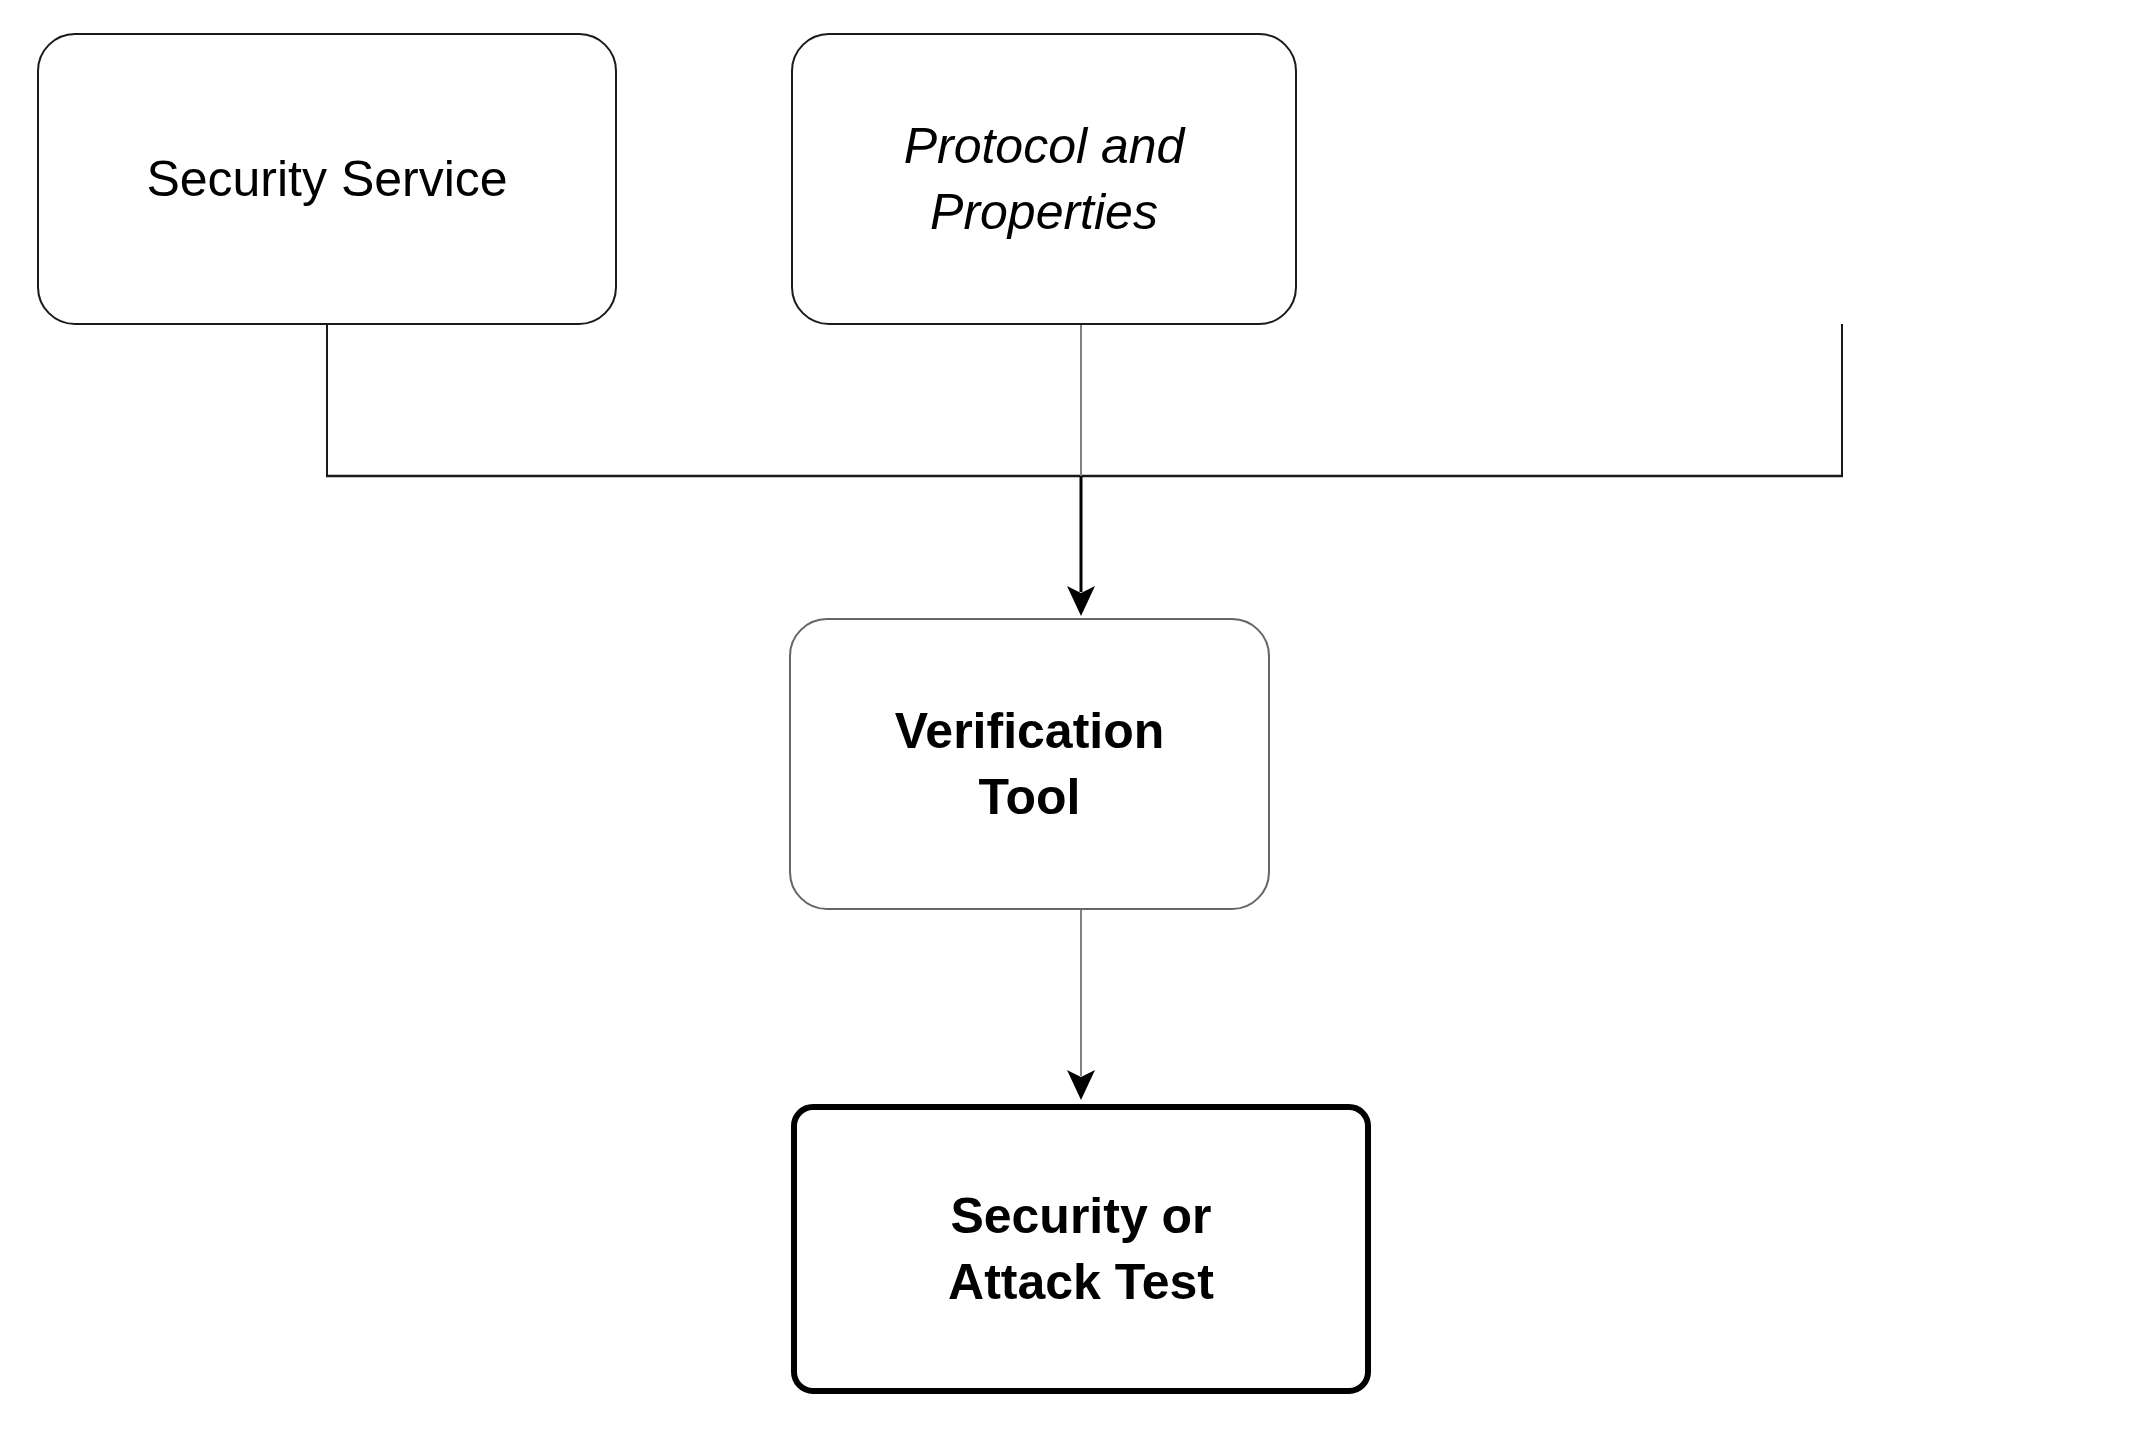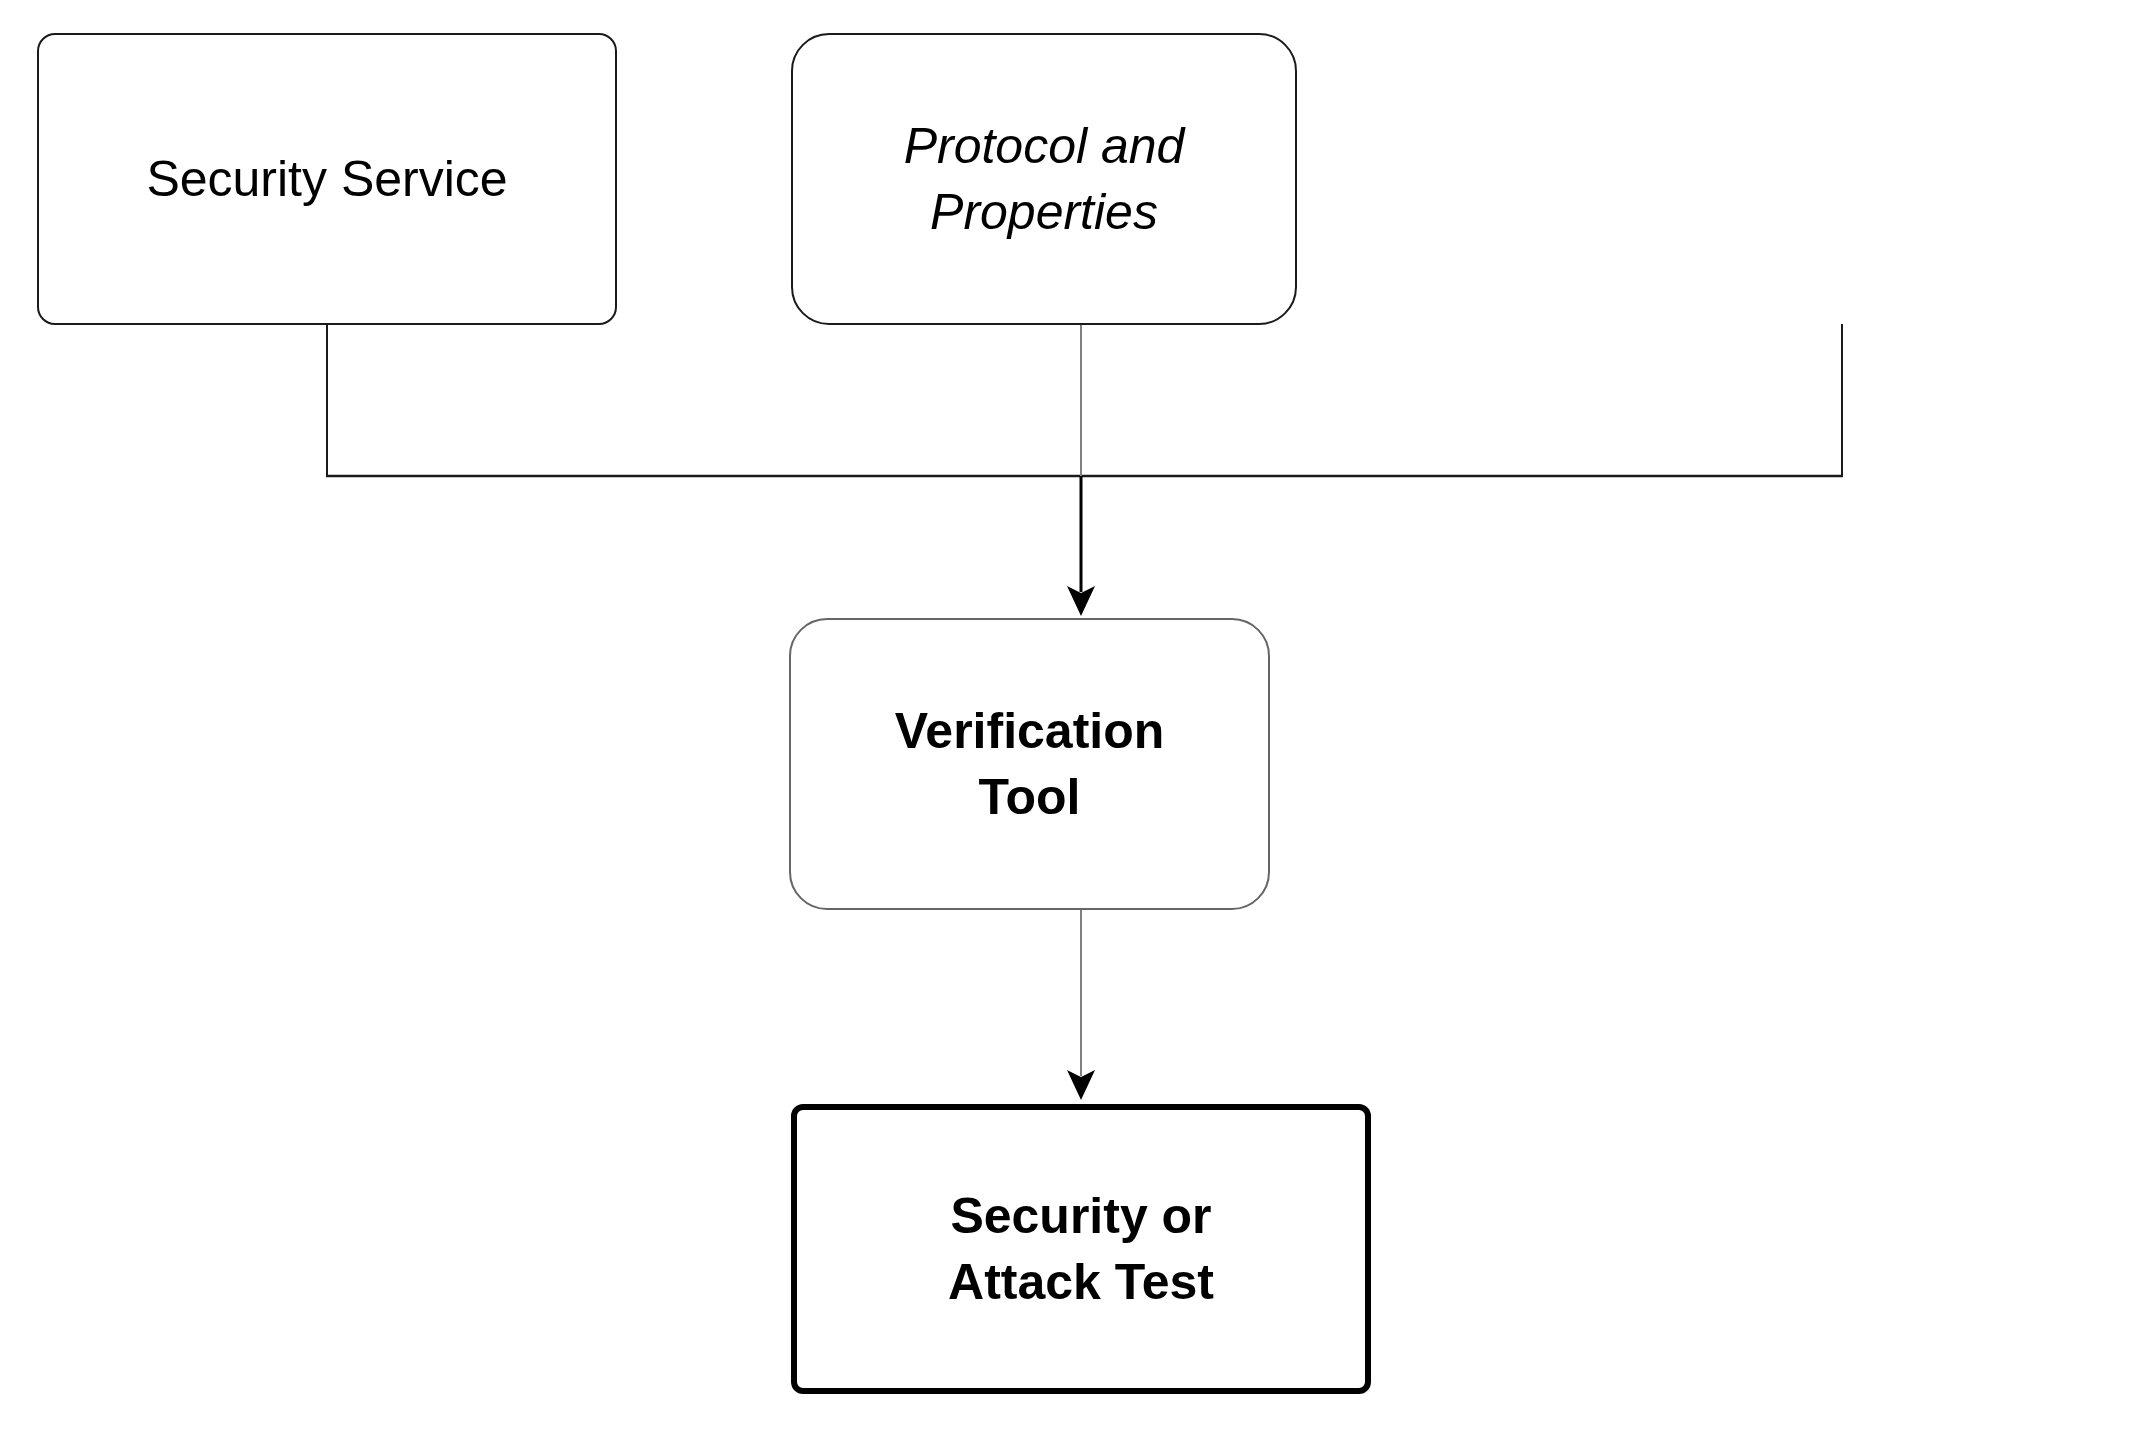--- a/index.html
+++ b/index.html
@@ -39,24 +39,24 @@
     white-space: pre-line;
   }
   .node.gray-border {
     border-color: #666666;
   }
   .node.bold {
     font-weight: bold;
   }
   .node.thick {
     border: 6px solid #000000;
-    border-radius: 12px;
+    border-radius: 22px;
   }
   
-  #n-security-service   { left: 37px;   top: 33px;   width: 580px; height: 292px; border-radius: 18px; }
+  #n-security-service   { left: 37px;   top: 33px;   width: 580px; height: 292px; }
   #n-protocol-props     { left: 791px;  top: 33px;   width: 506px; height: 292px; font-style: italic; }
   #n-attacker-model     { left: 1552px; top: 33px;   width: 580px; height: 292px; }
   #n-verification-tool  { left: 789px;  top: 618px;  width: 481px; height: 292px; }
   #n-security-attack    { left: 791px;  top: 1104px; width: 580px; height: 290px; }
 </style>
 </head>
 <body>
 
 <div class="canvas">
 

